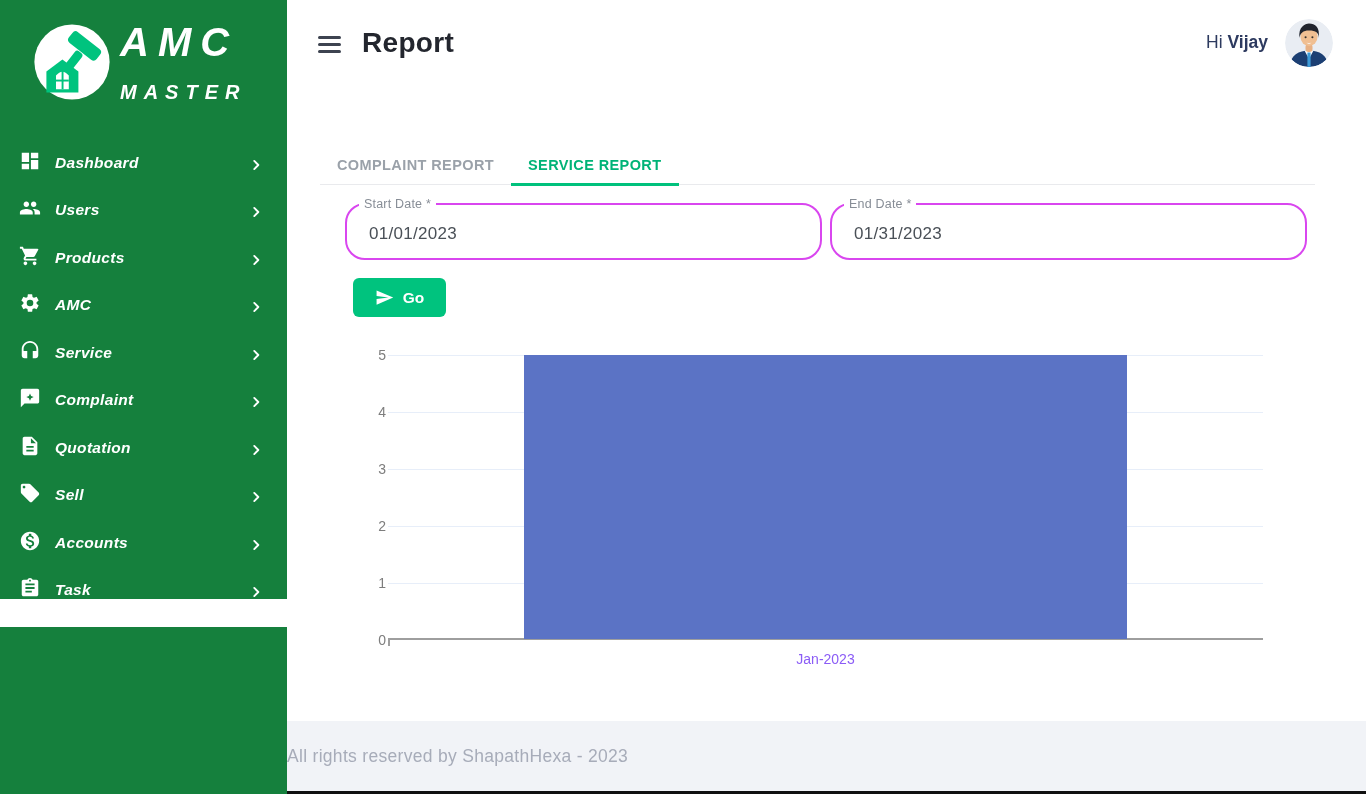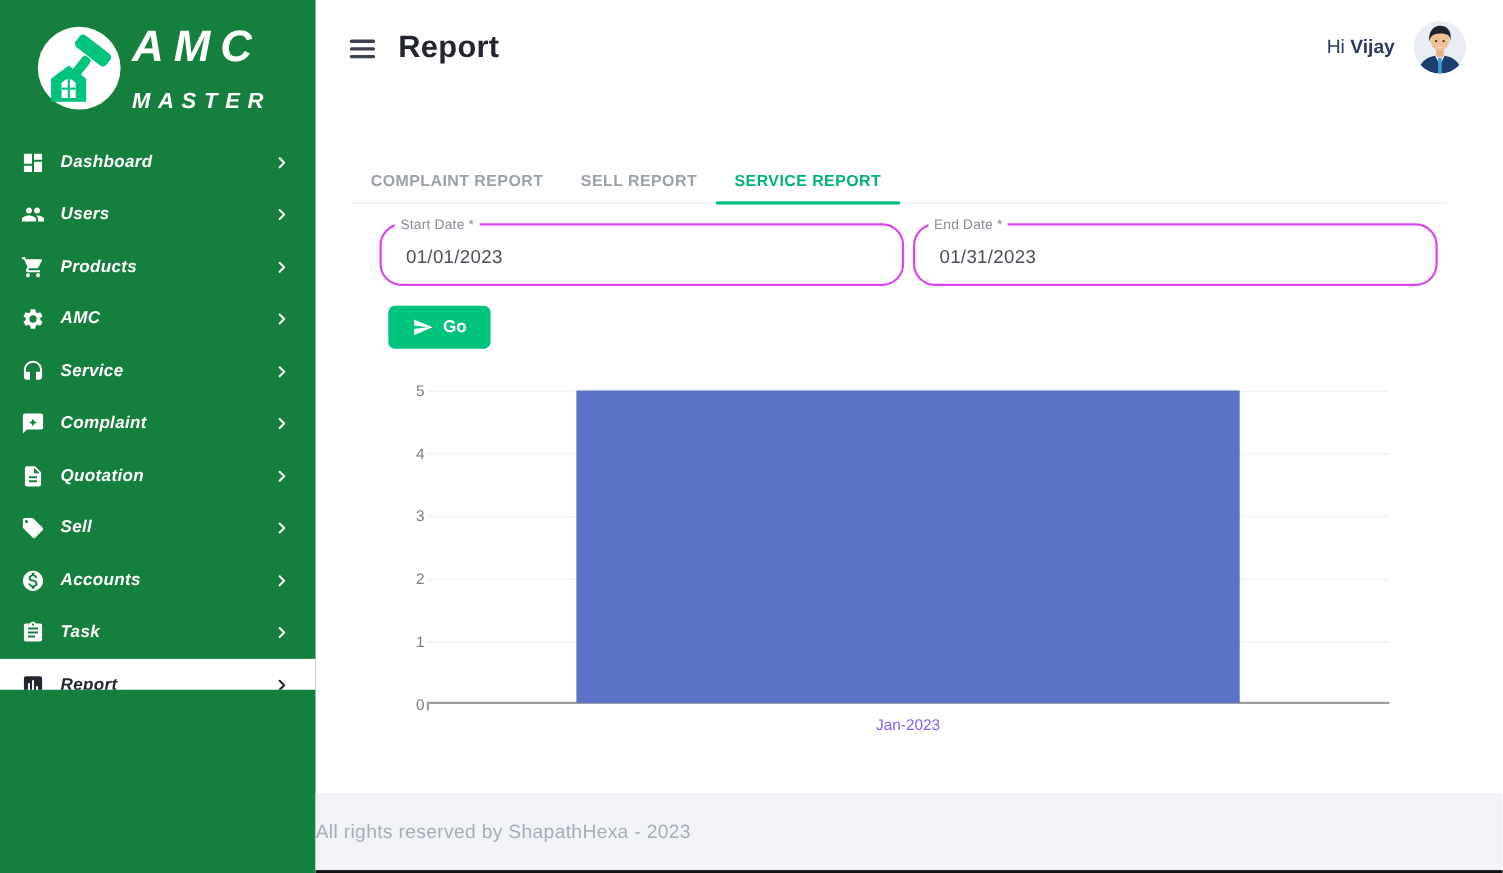--- a/index.html
+++ b/index.html
@@ -10,21 +10,21 @@
   .sidebar { position:absolute; left:0; top:0; width:287px; height:794px;
     background:#15803d; overflow:hidden;font-style:italic; }
   .logo { position:absolute; left:0; top:0; width:287px; height:124px; display:flex;
     align-items:center; cursor:pointer; }
   .logo-circle { width:80px; height:80px; margin-left:32px; flex:0 0 auto; }
   .logo-text { margin-left:8px; color:#fff; line-height:1; }
   .logo-text .l1 { font-size:40px; font-weight:700; letter-spacing:9px; }
   .logo-text .l2 { font-size:20px; font-weight:600; letter-spacing:7px; margin-top:20px; }
 
   .menu { position:absolute; left:0; top:124px; width:287px; height:503px; overflow:hidden; }
-  .menu-item { height:47.5px; display:flex; align-items:center; padding:0 24px 0 19px;
+  .menu-item { height:47.5px; display:flex; align-items:flex-end; padding:0 24px 0 19px;
     color:#fff; cursor:pointer; }
   .menu-item .mi-icon { width:22px; height:22px; flex:0 0 auto; display:flex; }
   .menu-item .mi-icon svg { width:22px; height:22px; fill:currentColor; }
   .menu-item .mi-label { margin-left:14px; font-size:15.5px; font-weight:600;
     letter-spacing:.3px; flex:1 1 auto; }
   .menu-item .mi-chev { width:14px; height:14px; display:flex; }
   .menu-item .mi-chev svg { width:14px; height:14px; stroke:currentColor; fill:none;
     stroke-width:3.2; stroke-linecap:round; stroke-linejoin:round; }
   .menu-item.active { background:#fff; color:#22262e; }
 
@@ -285,21 +285,20 @@
         <path d="M14.5 19 C13 8 20 4.5 24 4.5 C30 4.5 35.5 8.5 33.5 19 C33.8 13.5 31 11.5 24 11.5 C18 11.5 15.2 14 14.5 19 Z" fill="#20242e"></path>
         <circle cx="20.6" cy="18.3" r="1.05" fill="#35302c"></circle>
         <circle cx="27.4" cy="18.3" r="1.05" fill="#35302c"></circle>
         <path d="M21.5 23.4 Q24 24.8 26.5 23.4 Q24 26.2 21.5 23.4 Z" fill="#ffffff"></path>
       </g>
     </svg>
   </div>
 
   <div class="tabs" id="tabs">
       <button class="tab">COMPLAINT REPORT</button>
-      <button class="tab">SELL REPORT</button>
       <button class="tab active">SERVICE REPORT</button>
     </div>
 
   <div class="form-row">
     <div class="field">
       <span class="flabel">Start Date *</span>
       <input type="text" value="01/01/2023" style="">
     </div>
     <div class="field">
       <span class="flabel">End Date *</span>

